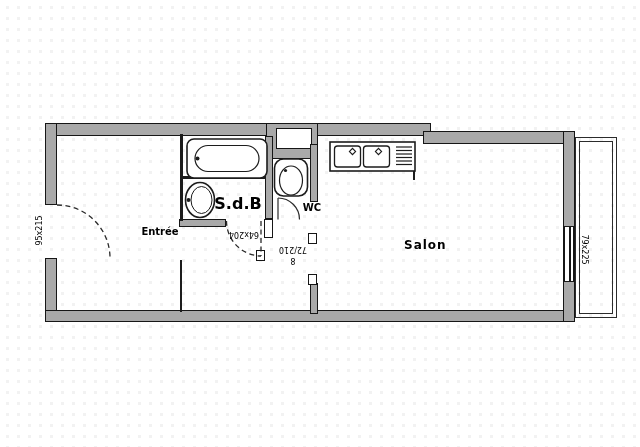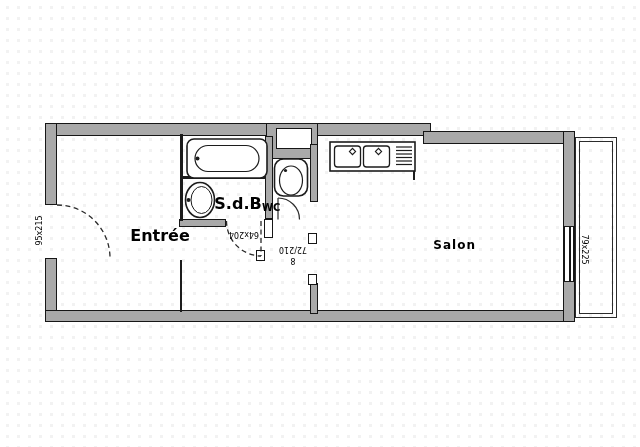--- a/index.html
+++ b/index.html
@@ -91,24 +91,24 @@
     <g fill="none" stroke="#2a2a2a" stroke-width="1.3" stroke-dasharray="5 3.5">
       <line x1="261" y1="221" x2="261" y2="256"></line>
       <path d="M 226.5 221 A 35 35 0 0 0 261 256"></path>
     </g>
     <g fill="none" stroke="#2a2a2a" stroke-width="1.2">
       <line x1="278" y1="198" x2="278" y2="219.5"></line>
       <path d="M 278 198 A 21.5 21.5 0 0 1 299.5 219.5"></path>
     </g>
   </svg>
 
-  <div class="lbl room" style="left:124px;top:226px;width:72px;text-align:center;font-size:16px;">Entrée</div>
+  <div class="lbl room" style="left:124px;top:226px;width:72px;text-align:center;font-size:10px;">Entrée</div>
   <div class="lbl room" style="left:210px;top:194px;width:56px;text-align:center;font-size:16px;">S.d.B</div>
-  <div class="lbl room" style="left:262px;top:202px;width:32px;text-align:left;font-size:10px;">WC</div>
-  <div class="lbl room" style="left:404px;top:238px;width:72px;text-align:right;font-size:12px;letter-spacing:1px;">Salon</div>
+  <div class="lbl room" style="left:289px;top:202px;width:32px;text-align:right;font-size:10px;">WC</div>
+  <div class="lbl room" style="left:404px;top:238px;width:72px;text-align:left;font-size:12px;letter-spacing:1px;">Salon</div>
 
   <div class="lbl dim" style="left:19px;top:226px;width:40px;text-align:center;transform:rotate(-90deg);">95x215</div>
   <div class="lbl dim" style="left:224px;top:230px;width:40px;text-align:center;transform:rotate(180deg);">64x204</div>
   <div class="lbl dim" style="left:273px;top:245px;width:40px;text-align:center;transform:rotate(180deg);">72/210</div>
   <div class="lbl dim" style="left:283px;top:256px;width:20px;text-align:center;transform:rotate(180deg);">8</div>
   <div class="lbl dim" style="left:564px;top:245px;width:40px;text-align:center;transform:rotate(90deg);">79x225</div>
 
 </div>
 
 </body></html>

